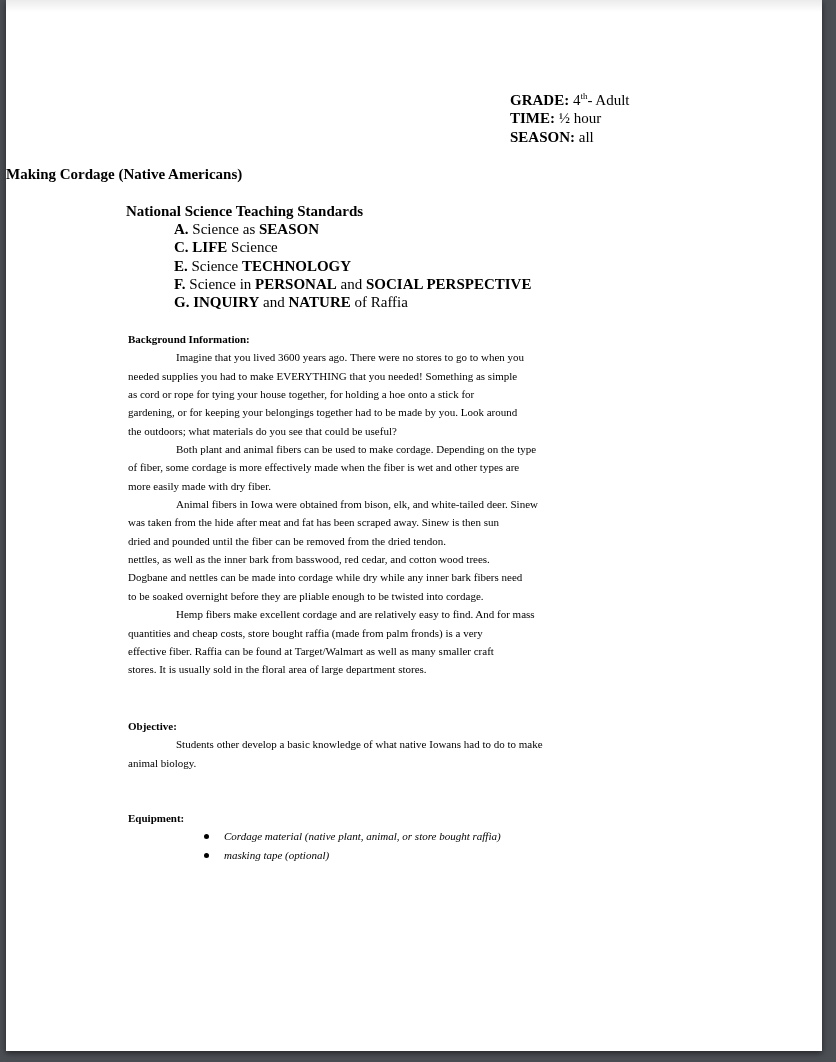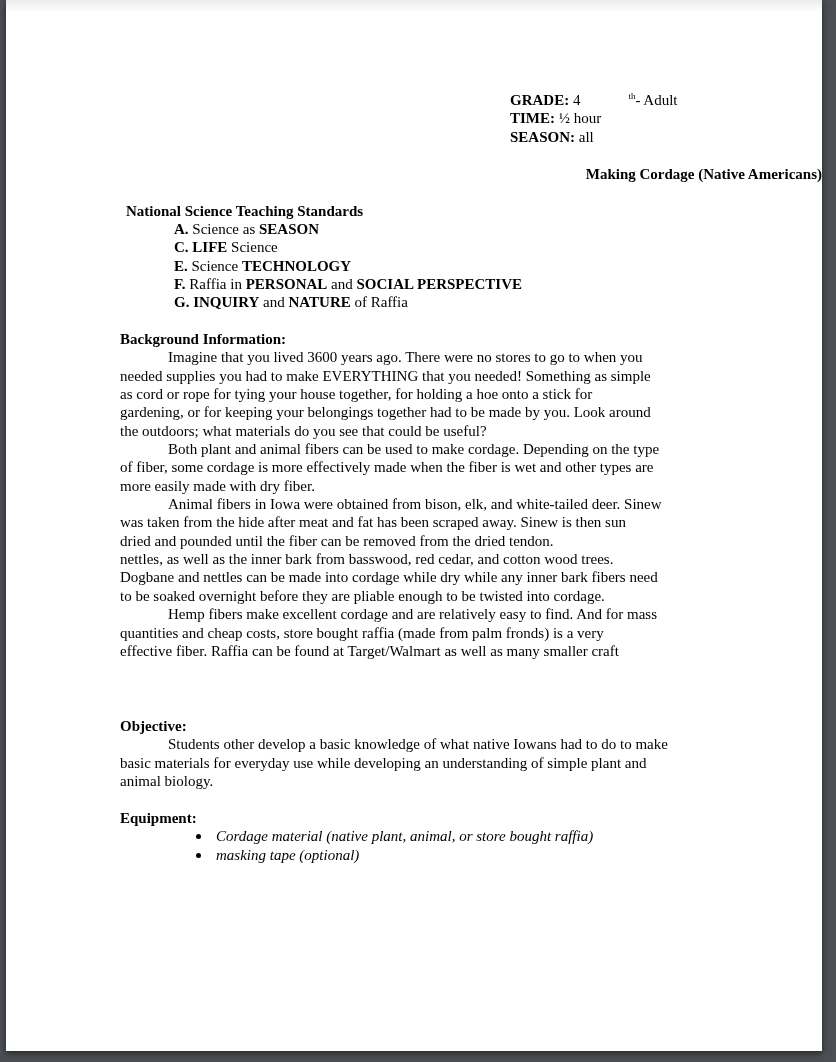--- a/index.html
+++ b/index.html
@@ -15,37 +15,37 @@
     background: #fff;
     box-shadow: 0 2px 6px rgba(0,0,0,0.55);
   }
   .page-topshade {
     position: absolute; left: 0; top: 0; right: 0; height: 12px;
     background: linear-gradient(to bottom, rgba(0,0,0,0.08), rgba(0,0,0,0));
   }
   .txt { position: absolute; font-size: 15px; line-height: 18.35px; white-space: nowrap; }
   .b { font-weight: bold; }
   .meta { left: 504px; top: 91px; }
-  .title { left: 0; right: 0; top: 165px; text-align: right; font-weight: bold; padding-left: 22px; }
+  .title { left: 0; right: 0; top: 165px; text-align: left; font-weight: bold; padding-left: 0; }
   .std-head { left: 120px; top: 202px; }
   .std-list { left: 168px; top: 220px; }
-  .body-block { position: absolute; left: 114px; width: 584px; font-size: 15px; line-height: 18.35px; }
+  .body-block { position: absolute; left: 122px; width: 584px; font-size: 11px; line-height: 18.35px; }
   .body-block .line { display: block; white-space: nowrap; }
   .body-block .ind { padding-left: 48px; }
   .sec-head { font-weight: bold; }
   .bg { top: 330px; }
   .obj { top: 717px; }
   .equip { top: 809px; }
   ul.bullets { list-style: none; margin: 0; padding: 0; font-style: italic; }
   ul.bullets li { position: relative; padding-left: 96px; white-space: nowrap; }
   ul.bullets li .dot {
     position: absolute; left: 76px; top: 7px; width: 5px; height: 5px;
     border-radius: 50%; background: #000;
   }
-  sup { font-size: 9px; line-height: 0; vertical-align: 6px; margin-left: 48px; }
+  sup { font-size: 9px; line-height: 0; vertical-align: 6px; }
 </style>
 </head>
 <body>
 
 <div class="page">
   <div class="page-topshade"></div>
 
   <div class="txt meta">
     <div>
       <span class="b">GRADE:</span>
@@ -61,21 +61,21 @@
     </div>
   </div>
 
   <div class="txt title">Making Cordage (Native Americans)</div>
 
   <div class="txt std-head b">National Science Teaching Standards</div>
   <div class="txt std-list" id="std-list">
       <div><span class="b">A.</span><span> Science as </span><span class="b">SEASON</span></div>
       <div><span class="b">C.</span><span class="b"> LIFE</span><span> Science</span></div>
       <div><span class="b">E.</span><span> Science </span><span class="b">TECHNOLOGY</span></div>
-      <div><span class="b">F.</span><span> Raffia in </span><span class="b">PERSONAL</span><span> and </span><span class="b">SOCIAL PERSPECTIVE</span></div>
+      <div><span class="b">F.</span><span> Science in </span><span class="b">PERSONAL</span><span> and </span><span class="b">SOCIAL PERSPECTIVE</span></div>
       <div><span class="b">G.</span><span class="b"> INQUIRY</span><span> and </span><span class="b">NATURE</span><span> of Raffia</span></div>
     </div>
 
   <div class="body-block bg">
     <div class="sec-head">Background Information:</div>
     <div id="bg-lines">
         <span class="line ind">Imagine that you lived 3600 years ago. There were no stores to go to when you</span>
         <span class="line">needed supplies you had to make EVERYTHING that you needed! Something as simple</span>
         <span class="line">as cord or rope for tying your house together, for holding a hoe onto a stick for</span>
         <span class="line">gardening, or for keeping your belongings together had to be made by you. Look around</span>
@@ -85,28 +85,28 @@
         <span class="line">more easily made with dry fiber.</span>
         <span class="line ind">Animal fibers in Iowa were obtained from bison, elk, and white-tailed deer. Sinew</span>
         <span class="line">was taken from the hide after meat and fat has been scraped away. Sinew is then sun</span>
         <span class="line">dried and pounded until the fiber can be removed from the dried tendon.</span>
         <span class="line">nettles, as well as the inner bark from basswood, red cedar, and cotton wood trees.</span>
         <span class="line">Dogbane and nettles can be made into cordage while dry while any inner bark fibers need</span>
         <span class="line">to be soaked overnight before they are pliable enough to be twisted into cordage.</span>
         <span class="line ind">Hemp fibers make excellent cordage and are relatively easy to find. And for mass</span>
         <span class="line">quantities and cheap costs, store bought raffia (made from palm fronds) is a very</span>
         <span class="line">effective fiber. Raffia can be found at Target/Walmart as well as many smaller craft</span>
+        <span class="line">stores. It is usually sold in the floral area of large department stores.</span>
       </div>
   </div>
 
   <div class="body-block obj">
     <div class="sec-head">Objective:</div>
     <div id="obj-lines">
         <span class="line ind">Students other develop a basic knowledge of what native Iowans had to do to make</span>
-        <span class="line">basic materials for everyday use while developing an understanding of simple plant and</span>
         <span class="line">animal biology.</span>
       </div>
   </div>
 
   <div class="body-block equip">
     <div class="sec-head">Equipment:</div>
     <ul class="bullets" id="equip-list">
         <li><span class="dot"></span><span>Cordage material (native plant, animal, or store bought raffia)</span></li>
         <li><span class="dot"></span><span>masking tape (optional)</span></li>
       </ul>

